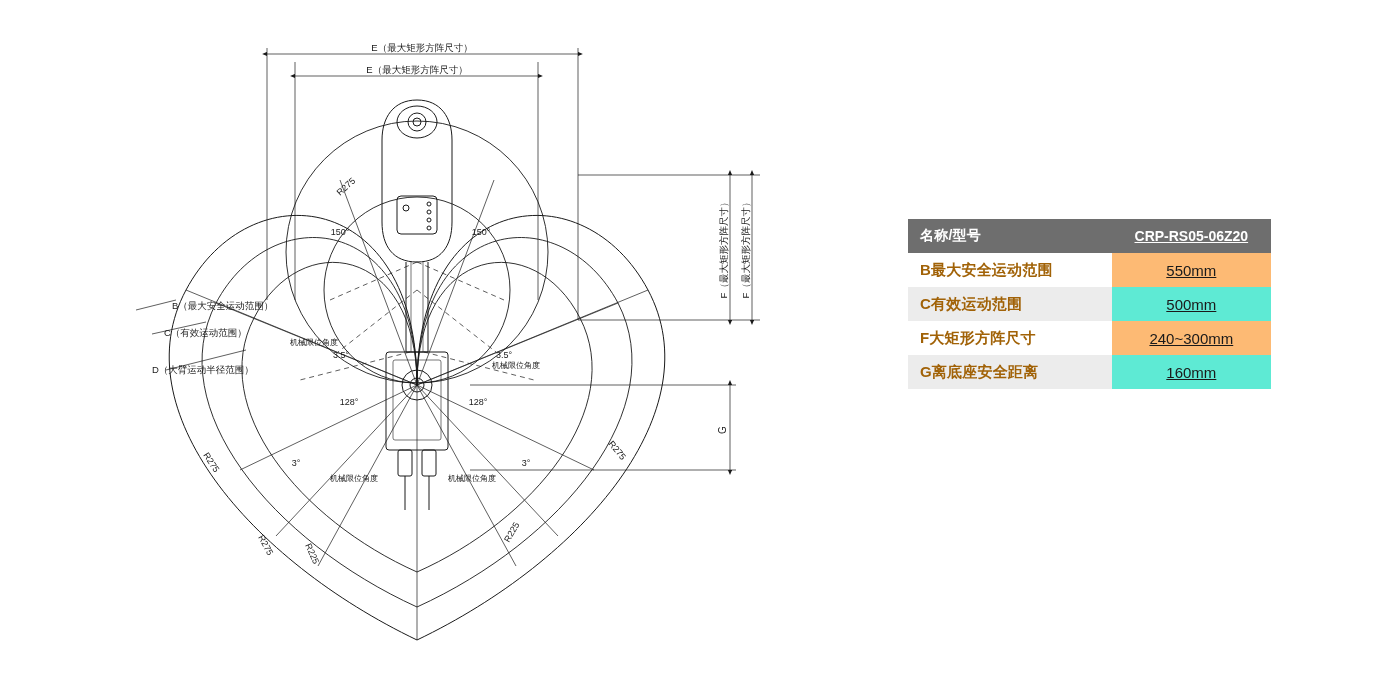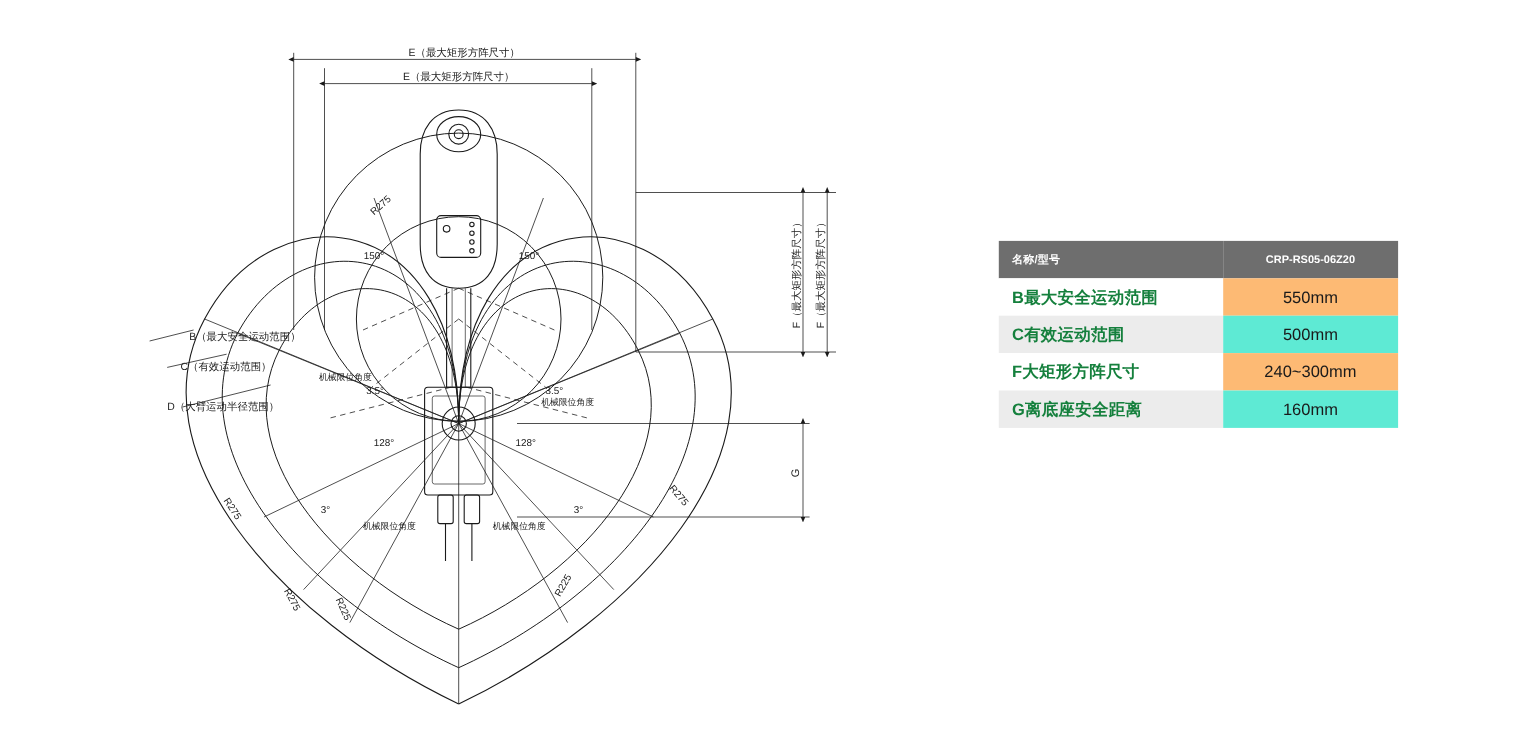--- a/index.html
+++ b/index.html
@@ -49,35 +49,36 @@
     border: none;
     padding: 0;
     height: 34px;
     vertical-align: middle;
   }
   #spec-table .c-left {
     width: 200px;
     padding-left: 12px;
     text-align: left;
     font-weight: bold;
-    color: #15803d;
+    color: #a16207;
     letter-spacing: .2px;
   }
   #spec-table .c-right {
     width: 163px;
     text-align: center;
     color: #1a1a1a;
     font-weight: normal;
+    text-decoration: underline;
   }
   #spec-table tr.head .c-left,
   #spec-table tr.head .c-right {
     background: #6e6e6e;
     color: #ffffff;
     font-weight: bold;
-    font-size: 10px;
+    font-size: 14px;
   }
   #spec-table tr.odd .c-left { background: #ffffff; }
   #spec-table tr.odd .c-right { background: #fdba74; margin-top: 21px; }
   #spec-table tr.even .c-left { background: #ececec; }
   #spec-table tr.even .c-right { background: #5eead4; }
   #spec-table tr.head .c-right { text-align: center; }
 </style>
 </head>
 <body>
 

